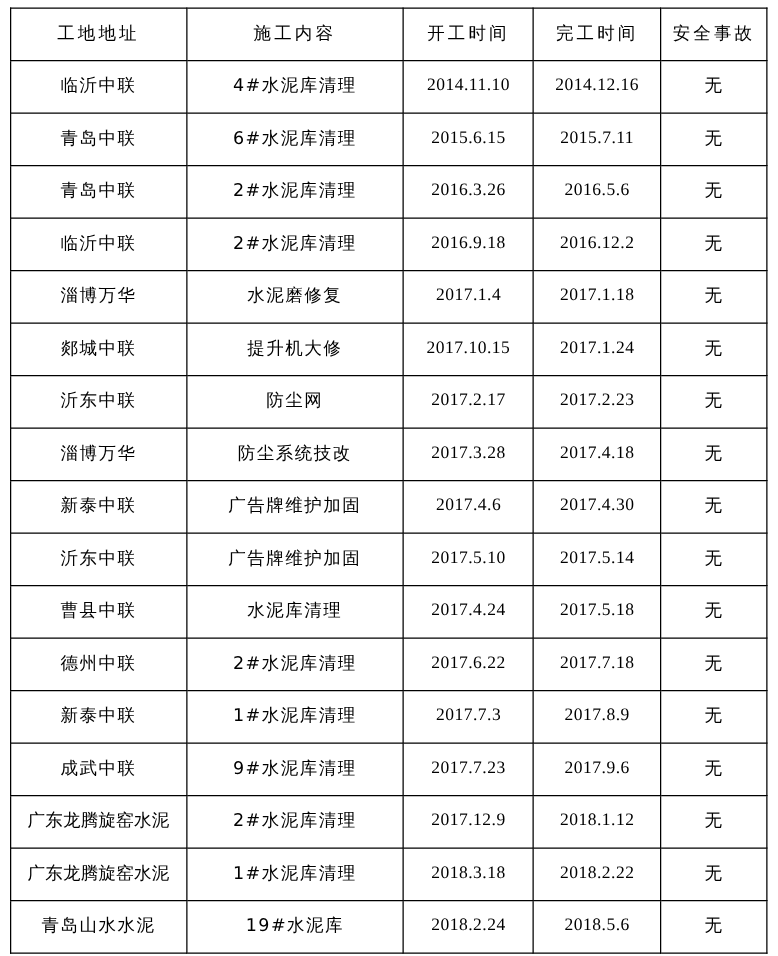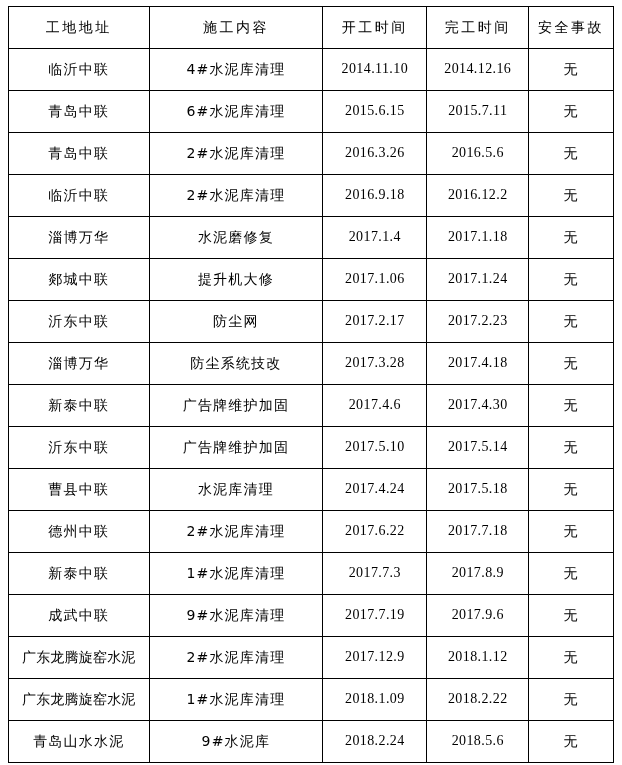--- a/index.html
+++ b/index.html
@@ -115,21 +115,21 @@
       <tr>
         <td class="cn">淄博万华</td>
         <td class="cn">水泥磨修复</td>
         <td class="date">2017.1.4</td>
         <td class="date">2017.1.18</td>
         <td class="cn">无</td>
       </tr>
       <tr>
         <td class="cn">郯城中联</td>
         <td class="cn">提升机大修</td>
-        <td class="date">2017.1.06</td>
+        <td class="date">2017.10.15</td>
         <td class="date">2017.1.24</td>
         <td class="cn">无</td>
       </tr>
       <tr>
         <td class="cn">沂东中联</td>
         <td class="cn">防尘网</td>
         <td class="date">2017.2.17</td>
         <td class="date">2017.2.23</td>
         <td class="cn">无</td>
       </tr>
@@ -171,40 +171,40 @@
       <tr>
         <td class="cn">新泰中联</td>
         <td class="cn">1#水泥库清理</td>
         <td class="date">2017.7.3</td>
         <td class="date">2017.8.9</td>
         <td class="cn">无</td>
       </tr>
       <tr>
         <td class="cn">成武中联</td>
         <td class="cn">9#水泥库清理</td>
-        <td class="date">2017.7.19</td>
+        <td class="date">2017.7.23</td>
         <td class="date">2017.9.6</td>
         <td class="cn">无</td>
       </tr>
       <tr>
         <td class="cn narrow-addr">广东龙腾旋窑水泥</td>
         <td class="cn">2#水泥库清理</td>
         <td class="date">2017.12.9</td>
         <td class="date">2018.1.12</td>
         <td class="cn">无</td>
       </tr>
       <tr>
         <td class="cn narrow-addr">广东龙腾旋窑水泥</td>
         <td class="cn">1#水泥库清理</td>
-        <td class="date">2018.1.09</td>
+        <td class="date">2018.3.18</td>
         <td class="date">2018.2.22</td>
         <td class="cn">无</td>
       </tr>
       <tr>
         <td class="cn">青岛山水水泥</td>
-        <td class="cn">9#水泥库</td>
+        <td class="cn">19#水泥库</td>
         <td class="date">2018.2.24</td>
         <td class="date">2018.5.6</td>
         <td class="cn">无</td>
       </tr>
     </tbody>
   </table>
 </div>
 
 </body></html>

